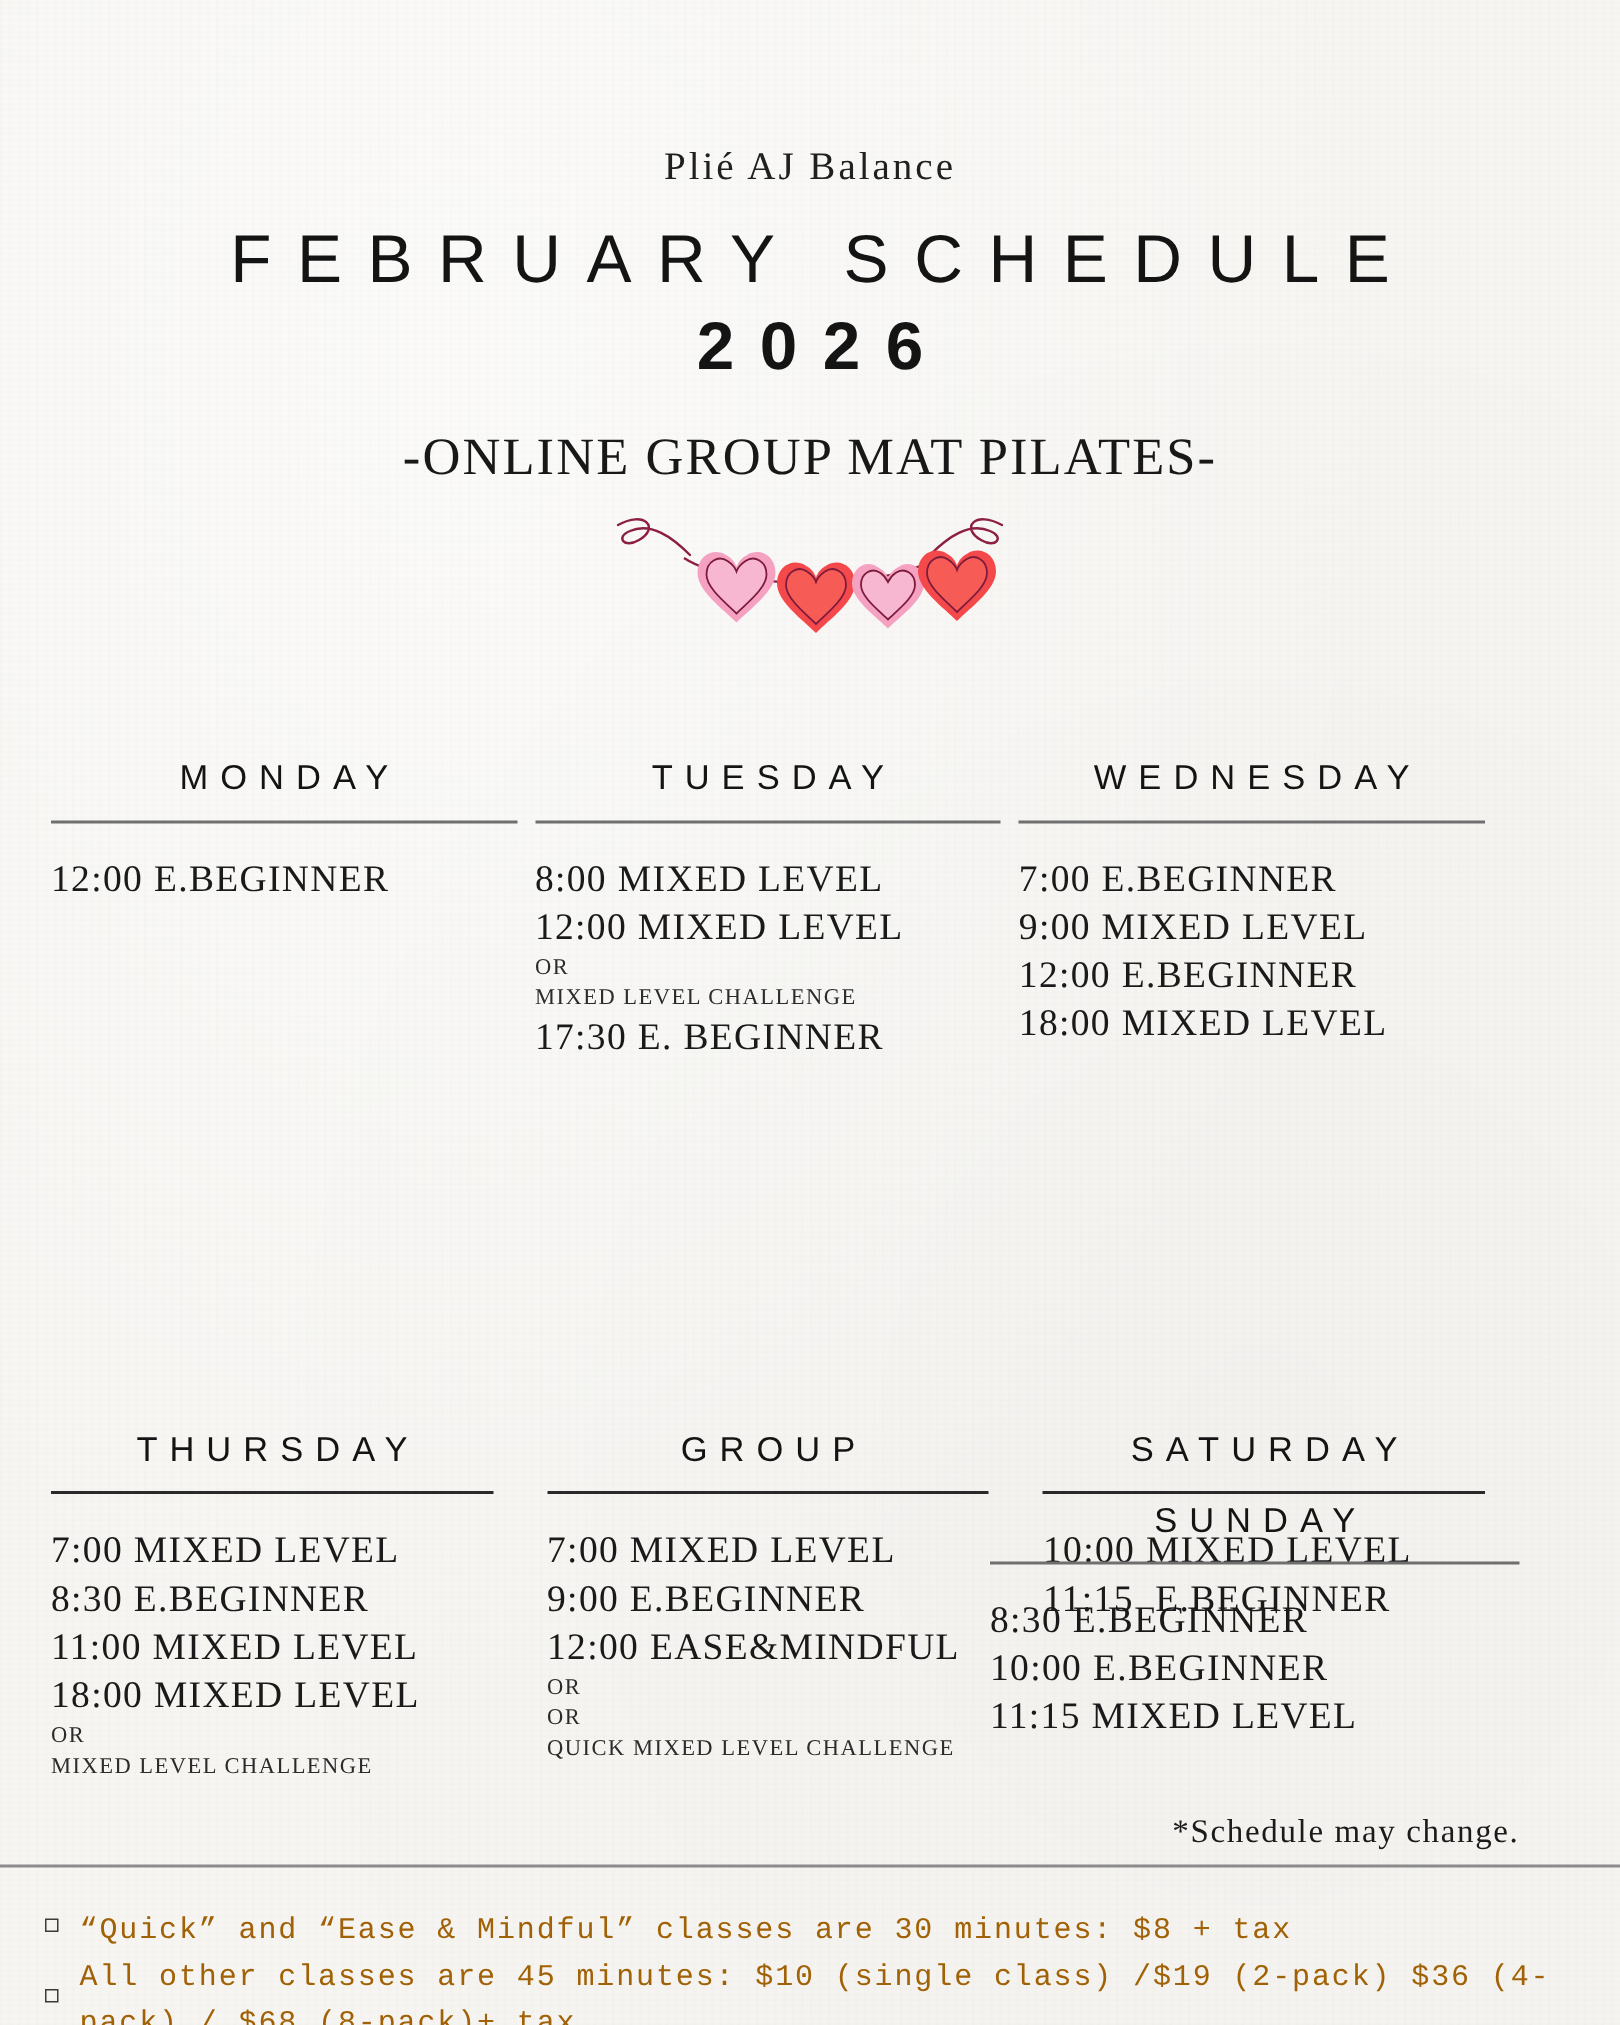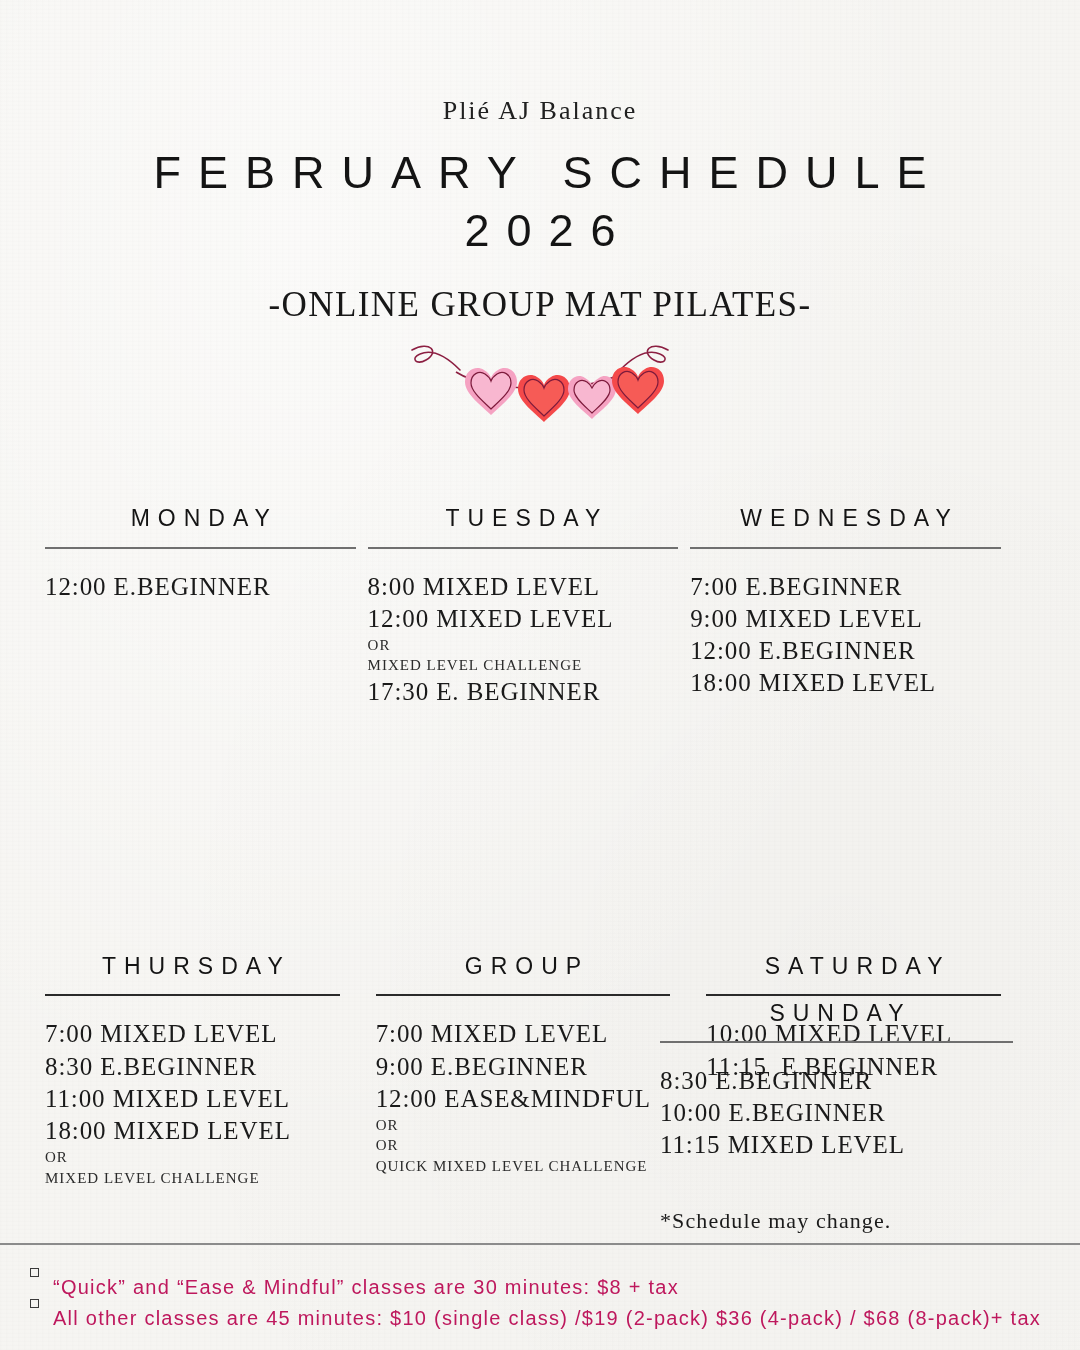--- a/index.html
+++ b/index.html
@@ -51,21 +51,21 @@
     font-size: 45px;
     letter-spacing: 17px;
     color: #141414;
     margin-top: 20px;
     line-height: 1.28;
     text-indent: 17px;
   }
   .title-year {
     text-align: center;
     font-family: "Liberation Sans", sans-serif;
-    font-weight: 400;
+    font-weight: 700;
     font-size: 45px;
     letter-spacing: 17px;
     color: #141414;
     line-height: 1.28;
     text-indent: 17px;
   }
   .subtitle {
     text-align: center;
     font-family: "Liberation Serif", serif;
     font-size: 35px;
@@ -77,21 +77,21 @@
 
   
   .garland {
     display: block;
     margin: 14px auto 0;
   }
 
   
   .grid {
     position: absolute;
-    left: 39px;
+    left: 28px;
     top: 505px;
     width: 968px;
   }
   .row {
     display: flex;
     width: 968px;
   }
   .row-2 { margin-top: 40px; }
   .col {
     width: 322.6px;
@@ -141,21 +141,21 @@
     left: 660px;
     top: 1000px;
     width: 353px;
   }
   .sunday-block .rule { margin-top: 13px; }
   .note {
     position: absolute;
     left: 660px;
     top: 1208px;
     width: 353px;
-    text-align: left;
+    text-align: right;
     font-family: "Liberation Serif", serif;
     font-size: 22px;
     letter-spacing: 1.1px;
     color: #1b1b1b;
   }
 
   
   .footer-divider {
     position: absolute;
     left: 0;
@@ -165,25 +165,25 @@
     border-top: 2px solid #8b8b8b;
   }
   .footer {
     position: absolute;
     left: 30px;
     top: 1272px;
     width: 1030px;
   }
   .footer-item {
     display: flex;
-    align-items: flex-start;
-    font-family: Liberation Sans, sans-serif;
+    align-items: center;
+    font-family: Liberation Mono, monospace;
     font-size: 20px;
     letter-spacing: 1.25px;
-    color: #be185d;
+    color: #a16207;
     line-height: 1.55;
   }
   .bullet {
     flex: 0 0 auto;
     width: 7px;
     height: 7px;
     border: 1px solid #3a3a3a;
     margin-right: 14px;
     position: relative;
     top: -4px;

